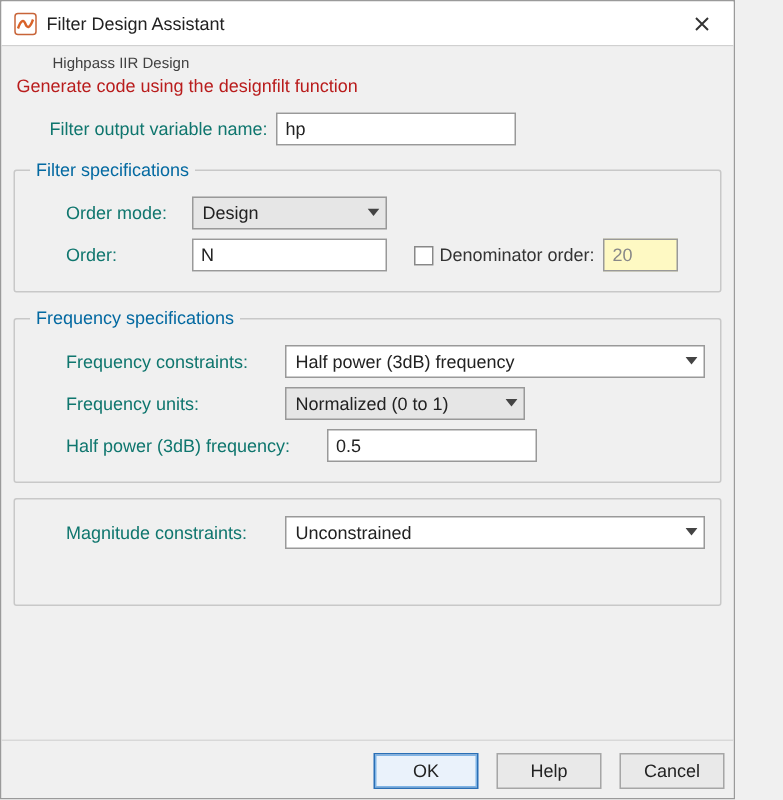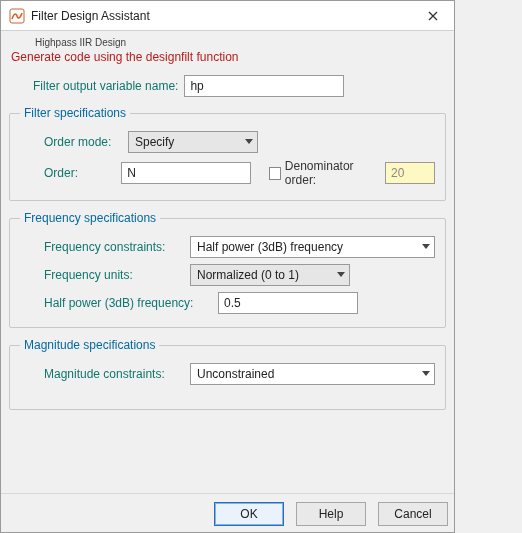--- a/index.html
+++ b/index.html
@@ -7,21 +7,21 @@
     margin: 0;
     font-family: "Segoe UI", Arial, sans-serif;
     font-size: 12px;
     color: #333;
     background: #f0f0f0;
     width: 522px;
     height: 533px;
     overflow: hidden;
   }
   .window {
-    width: 455px;
+    width: 490px;
     height: 533px;
     background: #fff;
     border: 1px solid #9a9a9a;
     display: flex;
     flex-direction: column;
   }
   .titlebar {
     height: 30px;
     background: #fff;
     display: flex;
@@ -193,21 +193,21 @@
       <label class="lbl-w1" style="width:auto;">Filter output variable name:</label>
       <input type="text" style="width: 160px;" value="hp">
     </div>
 
     <fieldset>
       <legend>Filter specifications</legend>
 
       <div class="row">
         <label class="lbl-w2">Order mode:</label>
         <div class="select" style="width:130px">
-          <span>Specify</span>
+          <span>Design</span>
           <span class="chev">
             <svg width="8" height="6" viewBox="0 0 8 6">
                 <path d="M0 0 L4 5 L8 0 Z" fill="#444"></path>
               </svg>
           </span>
         </div>
       </div>
 
       <div class="row">
         <label class="lbl-w2">Order:</label>
@@ -248,21 +248,20 @@
         </div>
       </div>
 
       <div class="row">
         <label style="width:168px">Half power (3dB) frequency:</label>
         <input type="text" style="width: 140px;" value="0.5">
       </div>
     </fieldset>
 
     <fieldset style="min-height:72px">
-      <legend>Magnitude specifications</legend>
       <div class="row">
         <label class="lbl-w3">Magnitude constraints:</label>
         <div class="select select-white flex-grow">
           <span>Unconstrained</span>
           <span class="chev">
             <svg width="8" height="6" viewBox="0 0 8 6">
                 <path d="M0 0 L4 5 L8 0 Z" fill="#444"></path>
               </svg>
           </span>
         </div>

